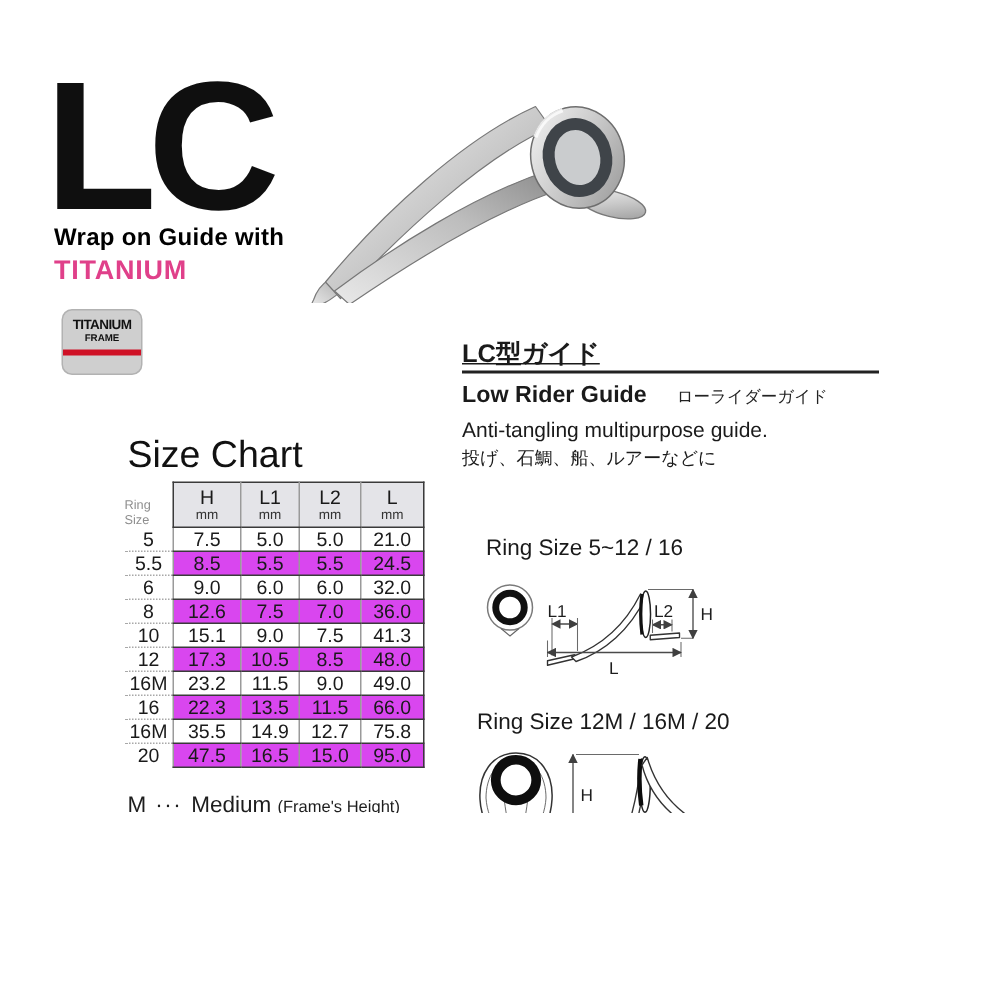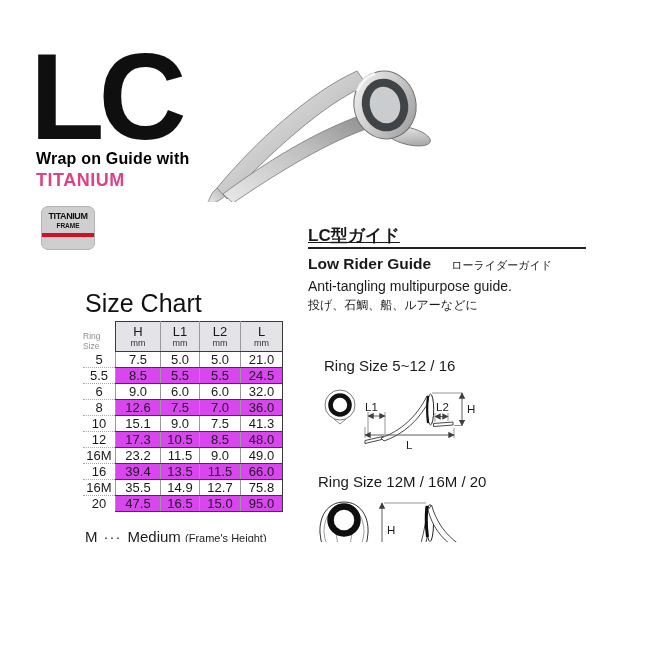--- a/index.html
+++ b/index.html
@@ -182,21 +182,21 @@
       </tr>
       <tr>
         <th class="rs-c">16M</th>
         <td class="d gl">23.2</td>
         <td class="d">11.5</td>
         <td class="d">9.0</td>
         <td class="d gr">49.0</td>
       </tr>
       <tr class="alt">
         <th class="rs-c">16</th>
-        <td class="d gl">39.4</td>
+        <td class="d gl">22.3</td>
         <td class="d">13.5</td>
         <td class="d">11.5</td>
         <td class="d gr">66.0</td>
       </tr>
       <tr>
         <th class="rs-c">16M</th>
         <td class="d gl">35.5</td>
         <td class="d">14.9</td>
         <td class="d">12.7</td>
         <td class="d gr">75.8</td>

